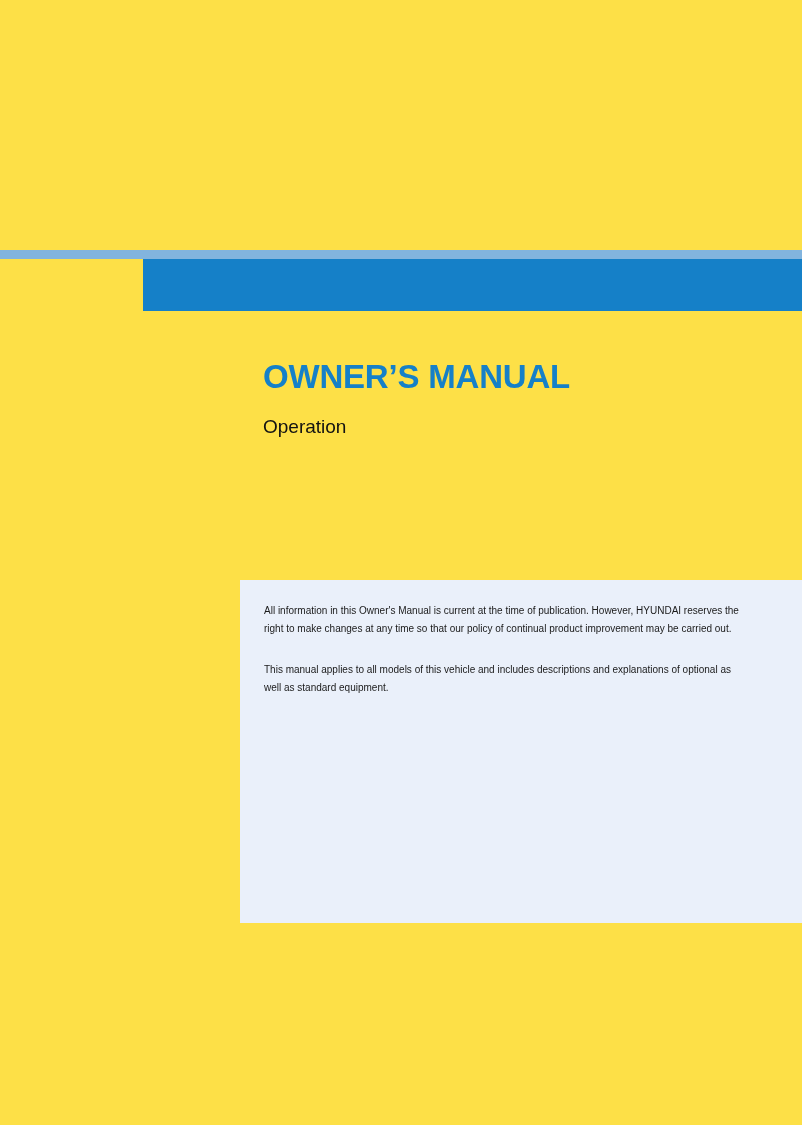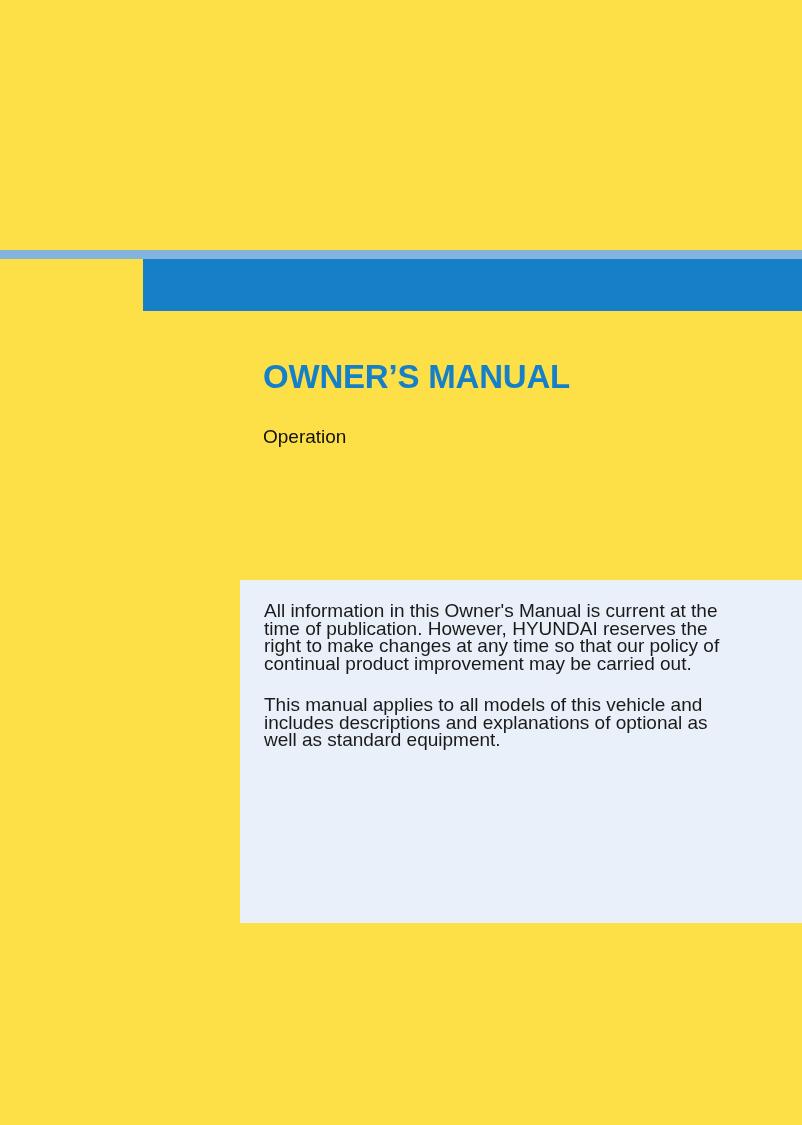--- a/index.html
+++ b/index.html
@@ -57,21 +57,21 @@
   .manual-title {
     margin: 0;
     font-size: 33px;
     font-weight: bold;
     letter-spacing: -0.2px;
     color: #1580c8;
     line-height: 44px;
     white-space: nowrap;
   }
   .subtitle-list {
-    margin: 21px 0 0 0;
+    margin: 11px 0 0 0;
     padding: 0;
     list-style: none;
   }
   .subtitle-list li {
     font-size: 19px;
     font-weight: normal;
     color: #121212;
     line-height: 33.5px;
     white-space: nowrap;
   }
@@ -82,21 +82,21 @@
     left: 240px;
     top: 580px;
     width: 562px;
     height: 343px;
     background: #eaf0fa;
     box-sizing: border-box;
     padding: 22px 58px 0 24px;
   }
   .notice-para {
     margin: 0;
-    font-size: 19px;
+    font-size: 10px;
     line-height: 17.5px;
     color: #1a1a1a;
     text-align: left;
   }
   .notice-para + .notice-para {
     margin-top: 24px;
   }
   .notice-para.tight {
     margin-top: 8px;
   }

